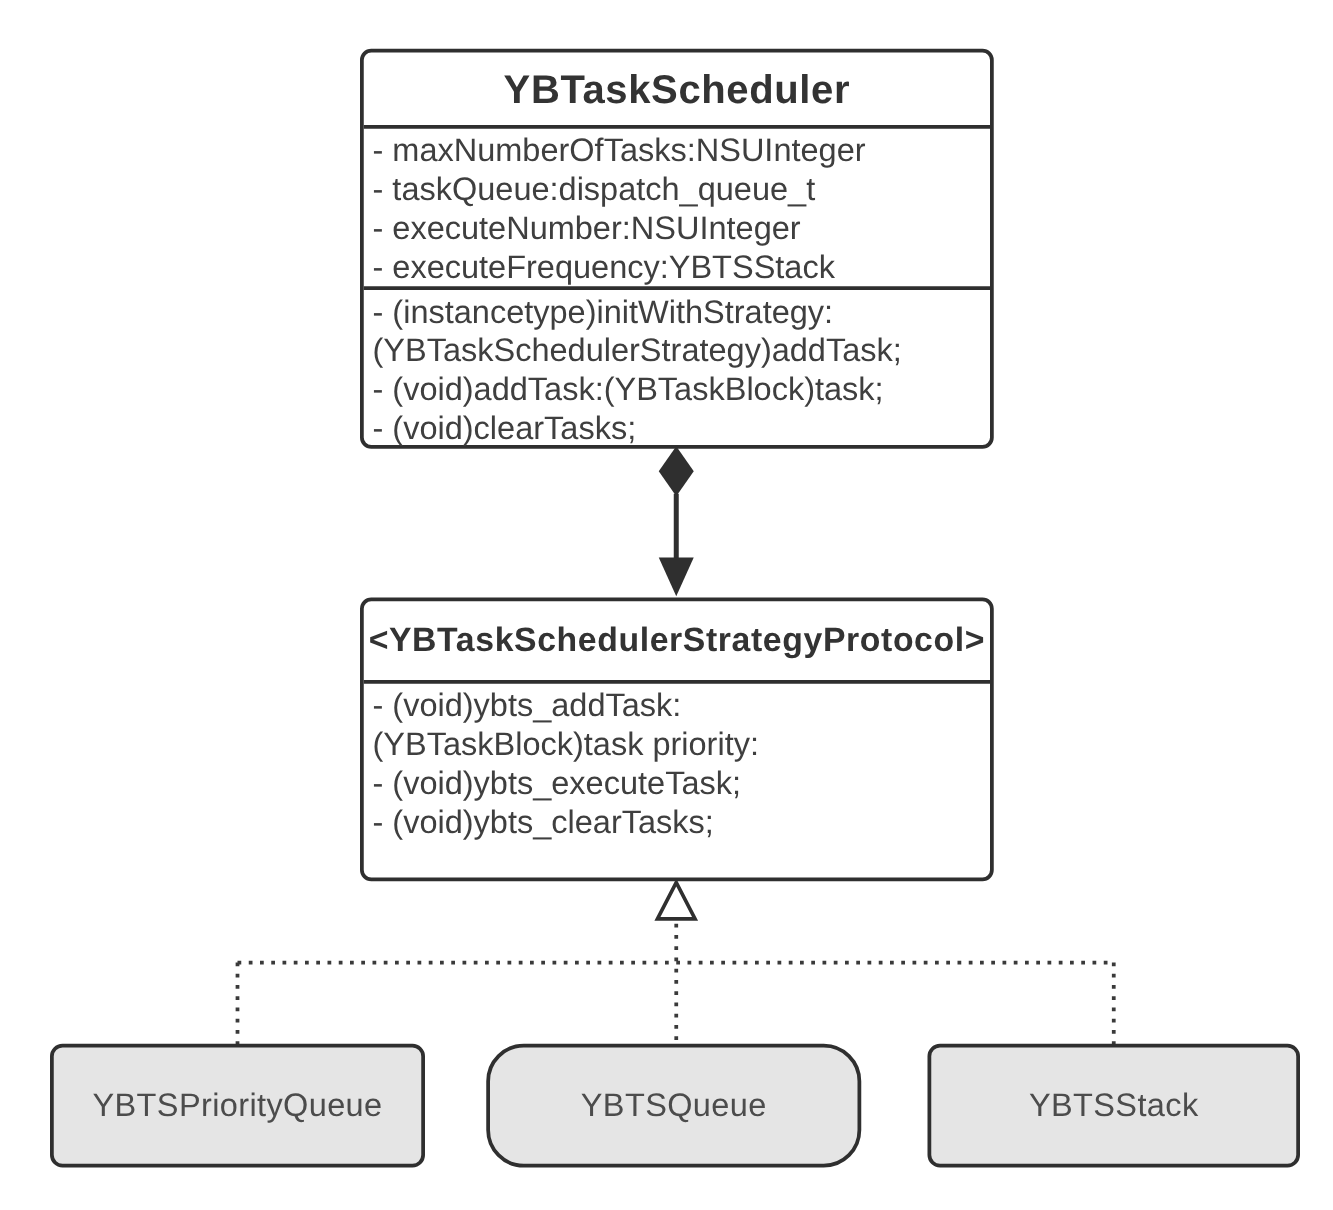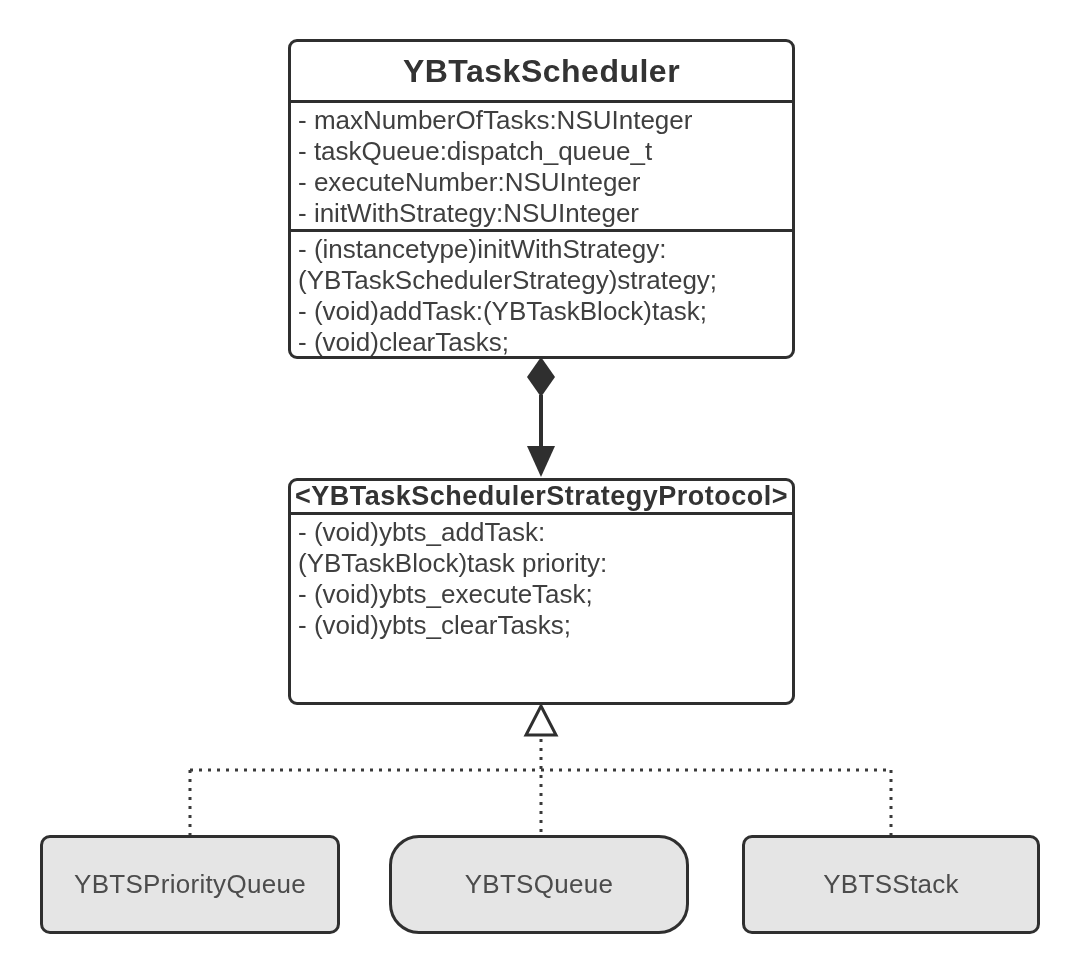--- a/index.html
+++ b/index.html
@@ -38,21 +38,21 @@
   .uml-title.single {
     height: 58px;
     display: flex;
     align-items: center;
     justify-content: center;
     font-size: 32px;
   }
   .uml-title.wrap {
     font-size: 27px;
     line-height: 31px;
-    padding: 0 2px;
+    padding: 16px 2px;
     word-break: break-all;
   }
   .uml-section {
     border-top: 3px solid #2f2f2f;
     padding: 2px 0 0 7px;
   }
   .member-line {
     font-size: 26px;
     line-height: 31px;
     white-space: nowrap;
@@ -103,25 +103,25 @@
       <line x1="891" y1="770" x2="891" y2="836"></line>
     </g>
   </svg>
 
   <div class="uml-box" id="box-scheduler">
     <div class="uml-title single">YBTaskScheduler</div>
     <div class="uml-section">
       <div class="member-line">- maxNumberOfTasks:NSUInteger</div>
       <div class="member-line">- taskQueue:dispatch_queue_t</div>
       <div class="member-line">- executeNumber:NSUInteger</div>
-      <div class="member-line">- initWithStrategy:NSUInteger</div>
+      <div class="member-line">- executeFrequency:YBTSStack</div>
     </div>
     <div class="uml-section">
       <div class="member-line">- (instancetype)initWithStrategy:</div>
-      <div class="member-line">(YBTaskSchedulerStrategy)strategy;</div>
+      <div class="member-line">(YBTaskSchedulerStrategy)addTask;</div>
       <div class="member-line">- (void)addTask:(YBTaskBlock)task;</div>
       <div class="member-line">- (void)clearTasks;</div>
     </div>
   </div>
 
   <div class="uml-box" id="box-protocol">
     <div class="uml-title wrap">&lt;YBTaskSchedulerStrategyProtocol&gt;</div>
     <div class="uml-section">
       <div class="member-line">- (void)ybts_addTask:</div>
       <div class="member-line">(YBTaskBlock)task priority:</div>

